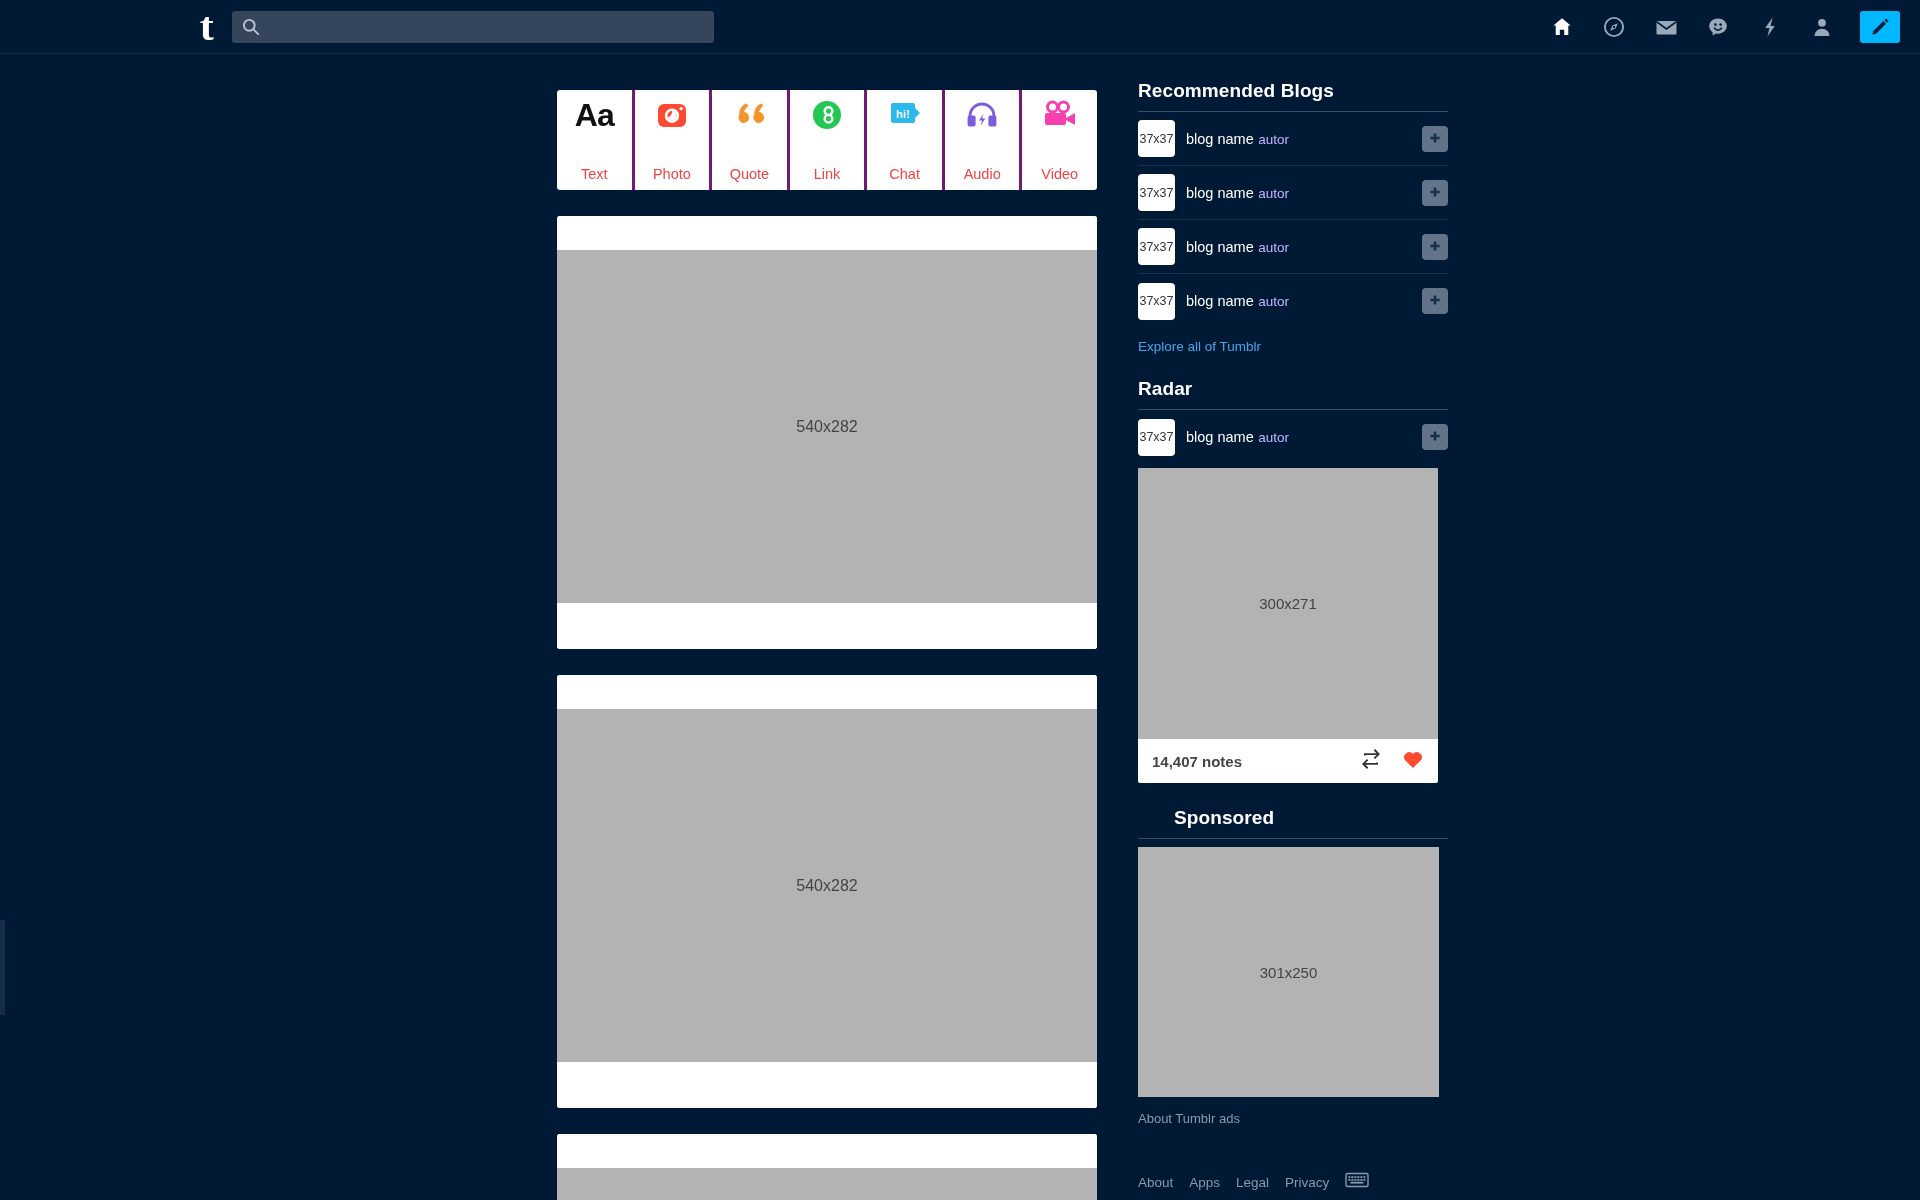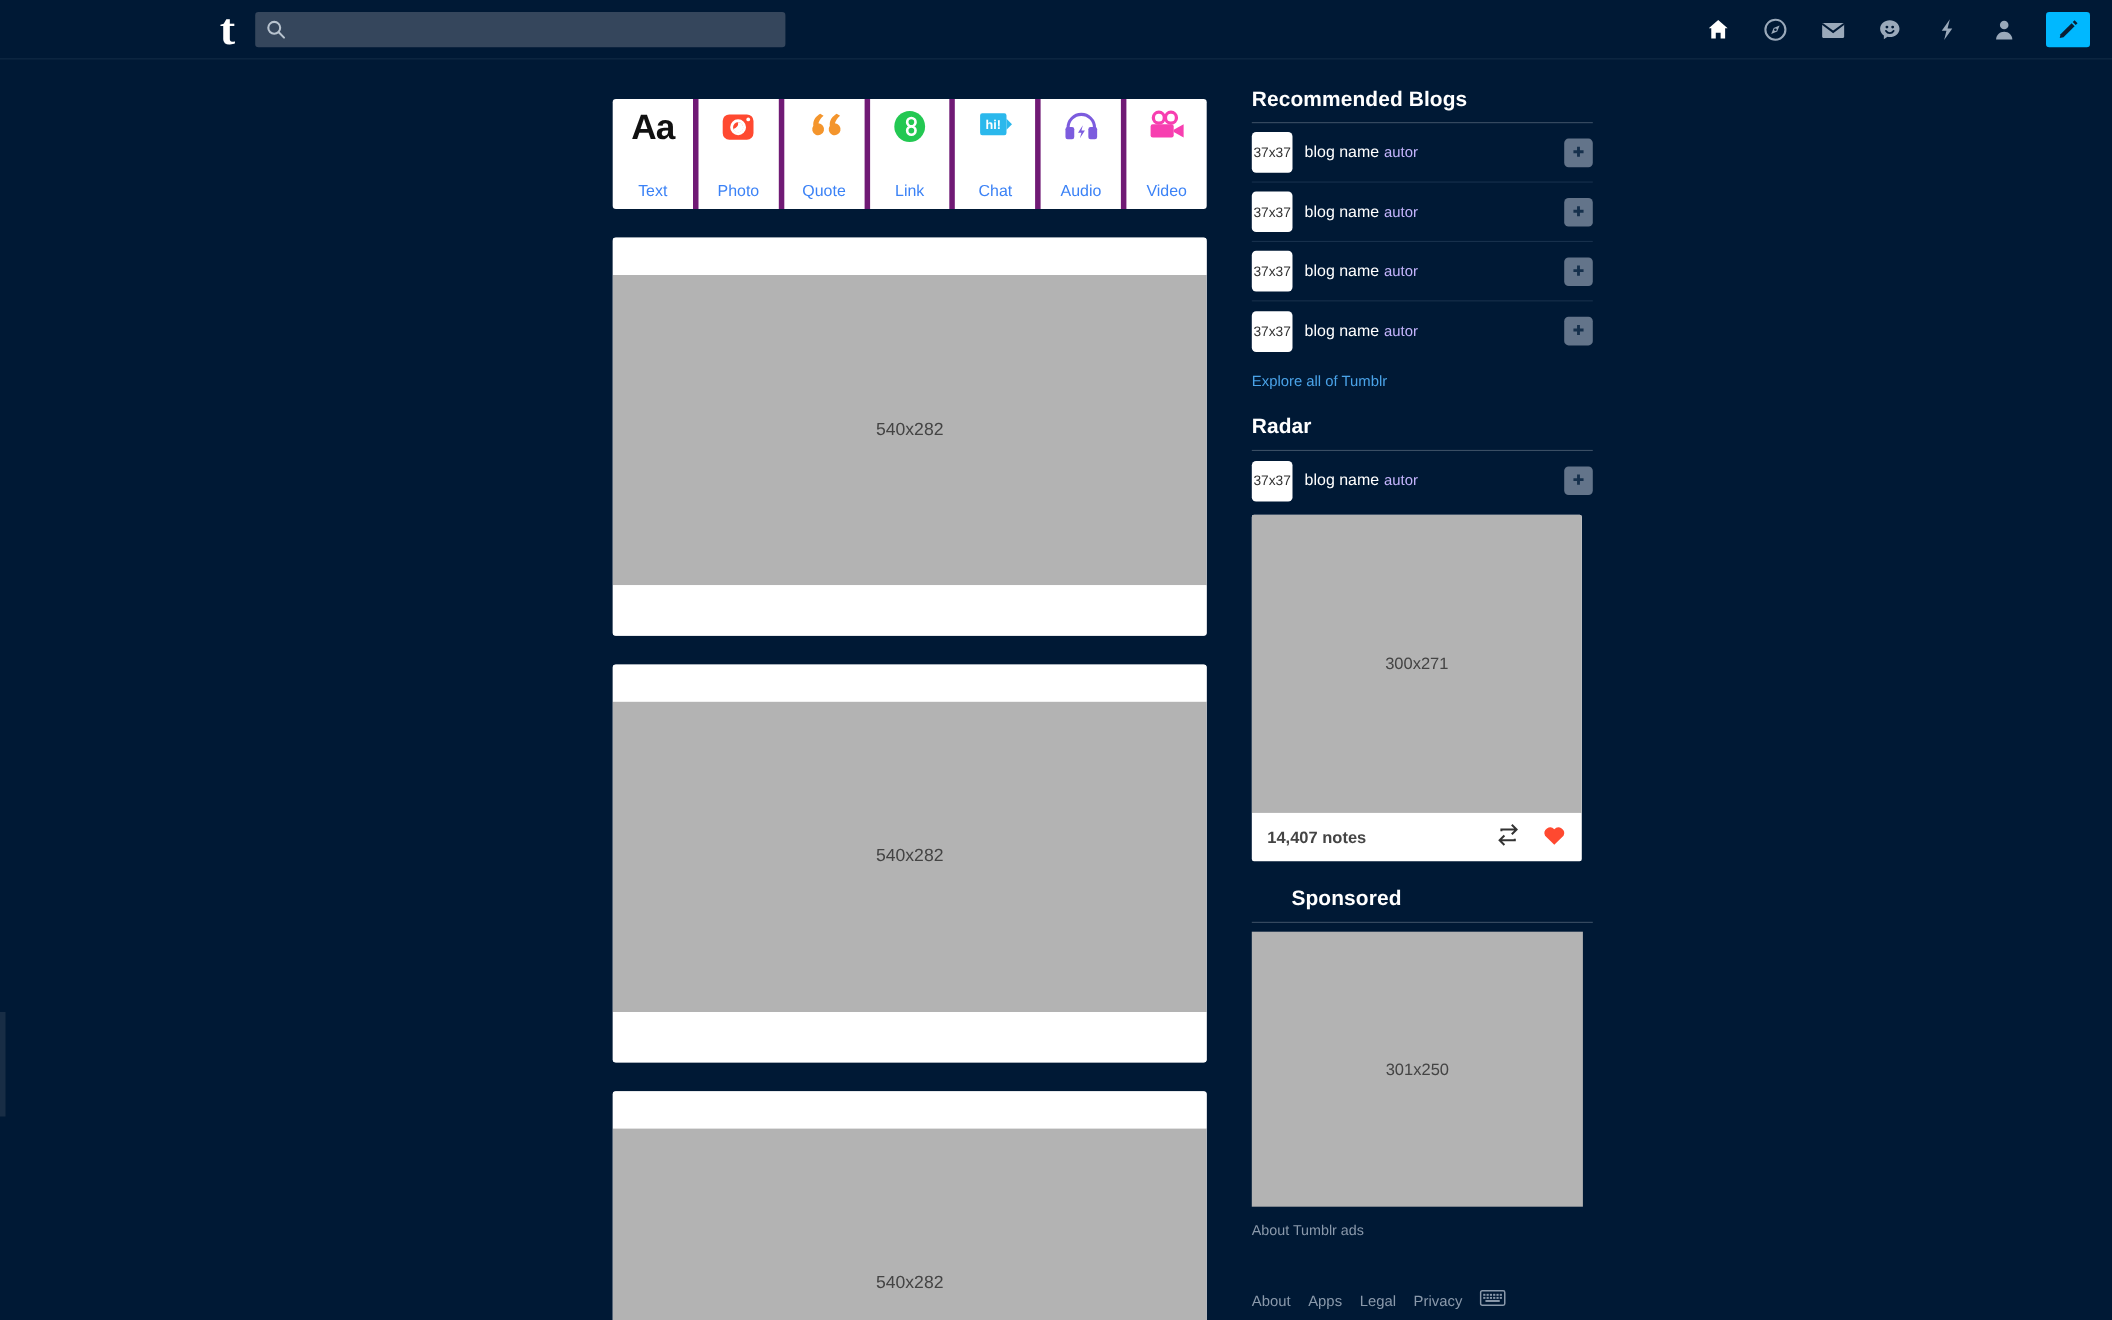--- a/index.html
+++ b/index.html
@@ -131,28 +131,28 @@
     display: flex;
     margin-bottom: 26px;
   }
   .post-type {
     flex: 1 1 0;
     display: flex;
     flex-direction: column;
     align-items: center;
     justify-content: center;
     gap: 6px;
-    border-right: 5px solid #701a75;
+    border-right: 3px solid #701a75;
     cursor: pointer;
   }
   .post-type:last-child { border-right: none; }
   .pt-icon { height: 34px; display: flex; align-items: center; justify-content: center; }
   .pt-label {
     font-size: 14.5px;
-    color: #3b82f6;
+    color: #ef4444;
     font-family: "Liberation Sans", sans-serif;
     margin-top: 28px;
   }
   .pt-text-glyph {
     font-family: "Liberation Sans", sans-serif;
     font-weight: bold;
     font-size: 32px;
     line-height: 32px;
     color: #111111;
     letter-spacing: -1px;
@@ -161,21 +161,21 @@
   .post-card {
     width: 540px;
     background: #ffffff;
     border-radius: 3px;
     margin-bottom: 26px;
     overflow: hidden;
   }
   .post-head { height: 34px; background: #ffffff; }
   .post-img {
     width: 540px;
-    height: 282px;
+    height: 353px;
     background: #b3b3b3;
     display: flex;
     align-items: center;
     justify-content: center;
     color: #444444;
     font-size: 16px;
   }
   .post-foot { height: 46px; background: #ffffff; }
 
   

